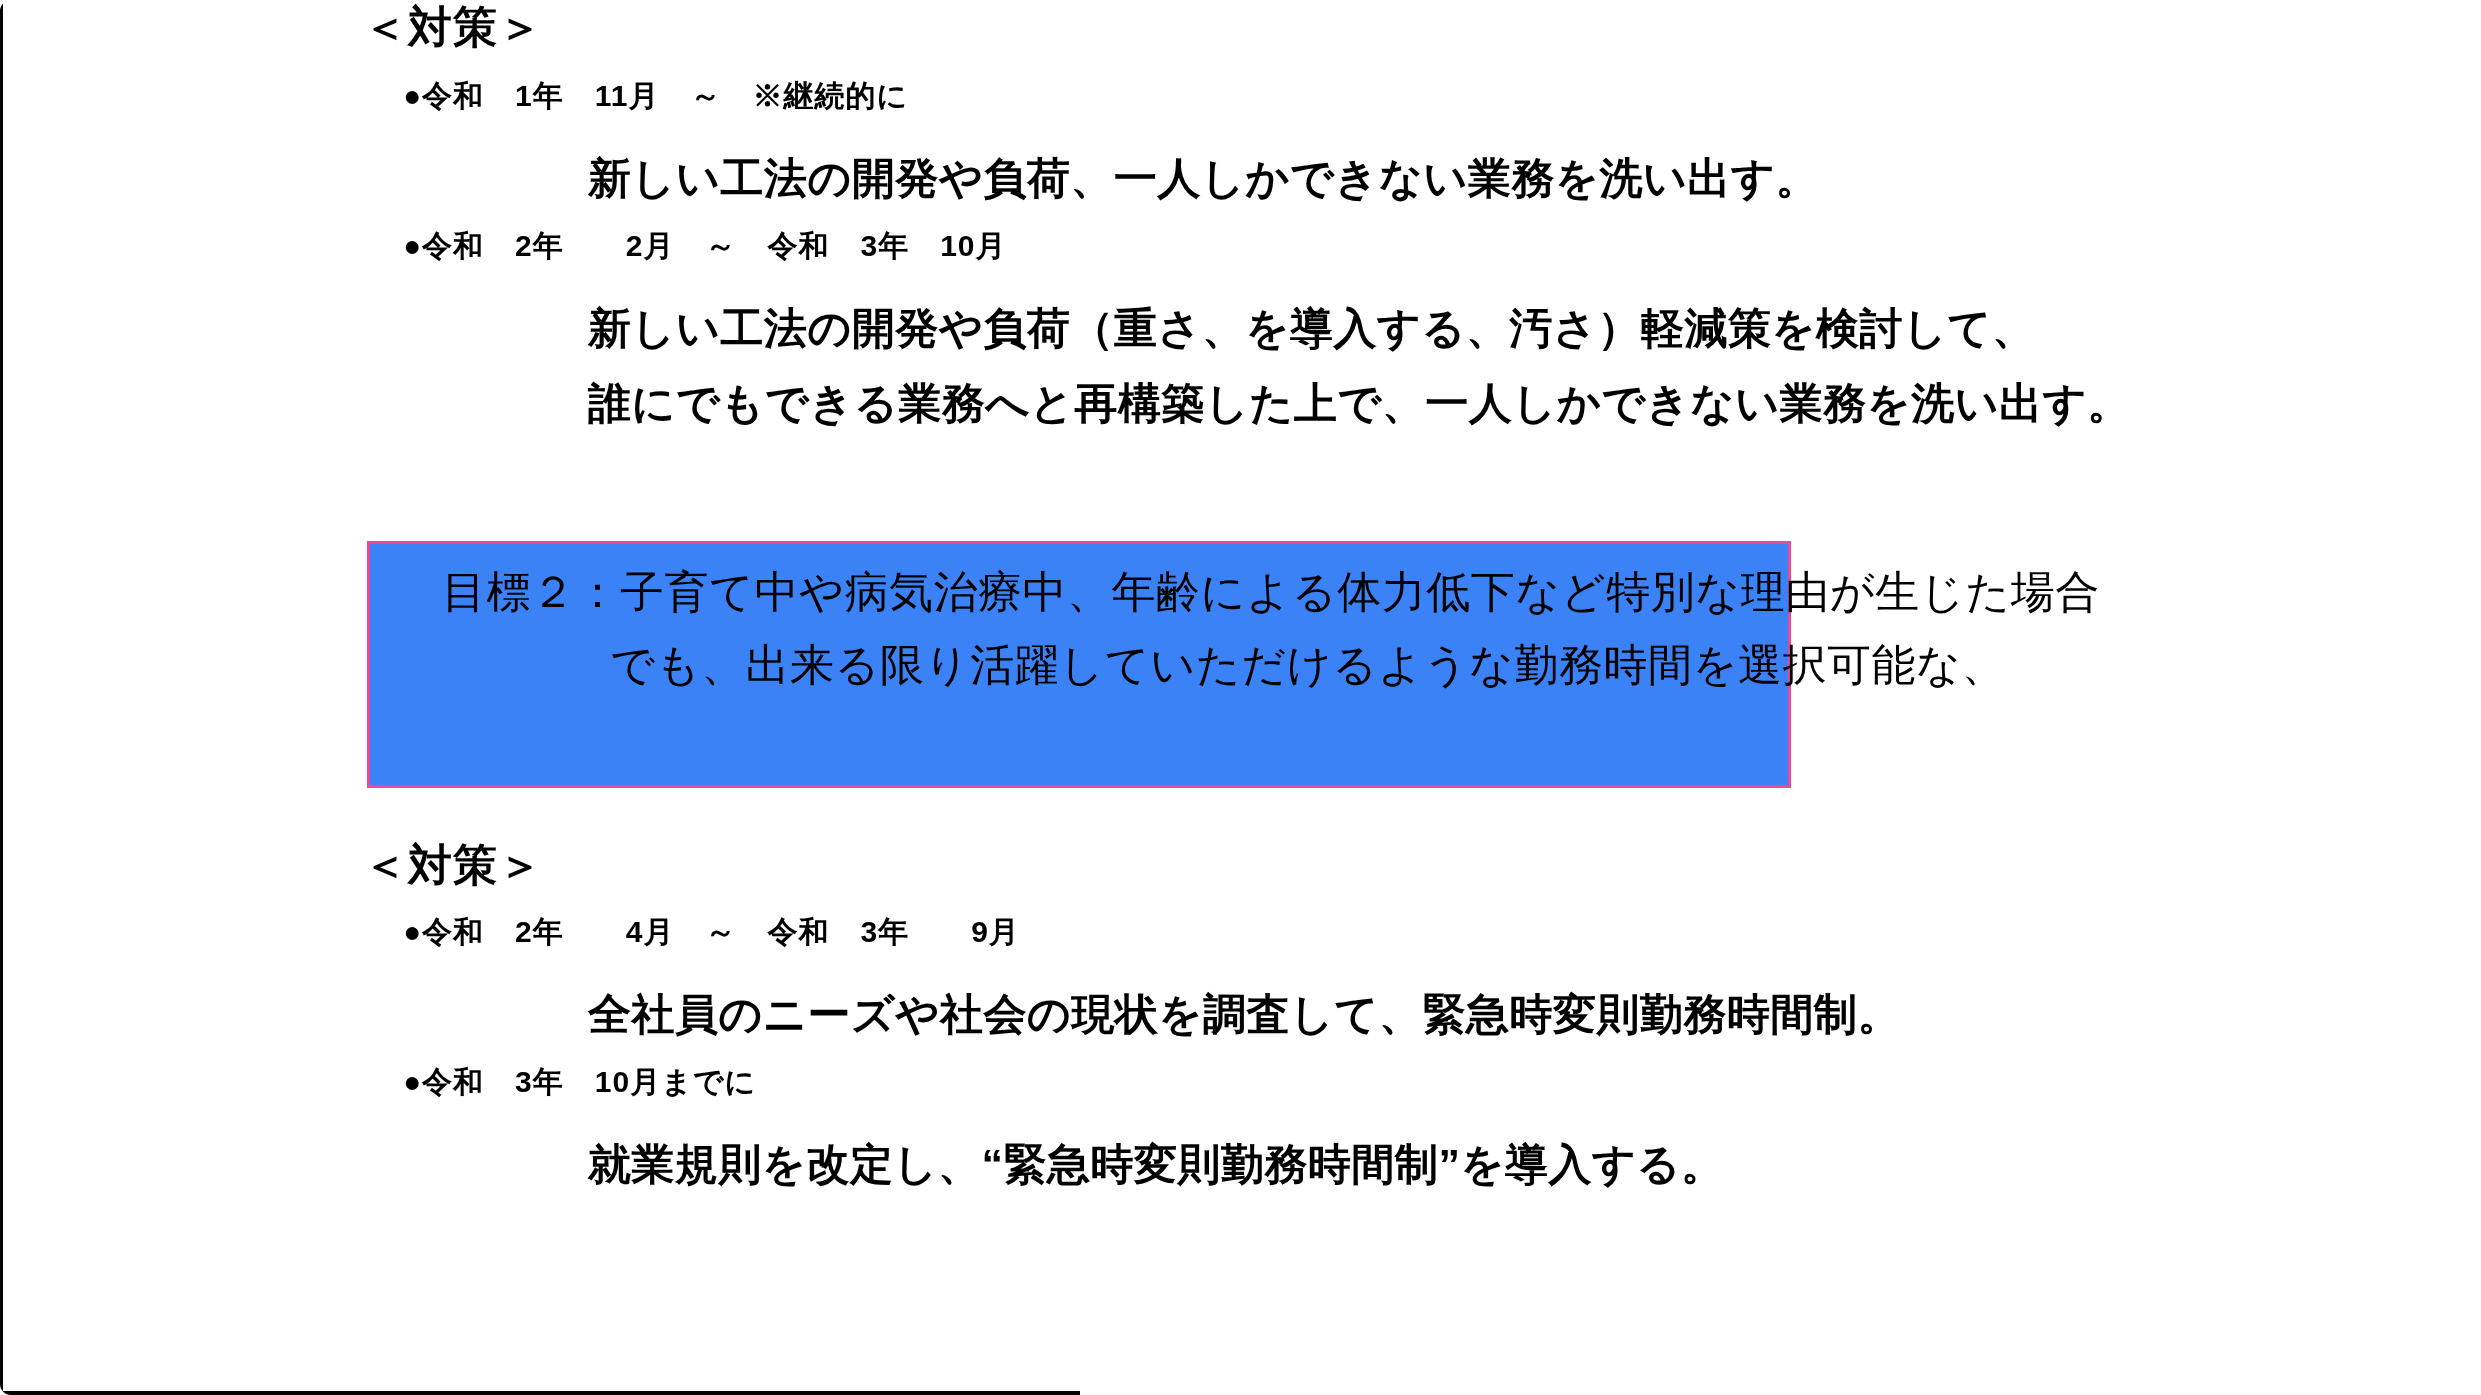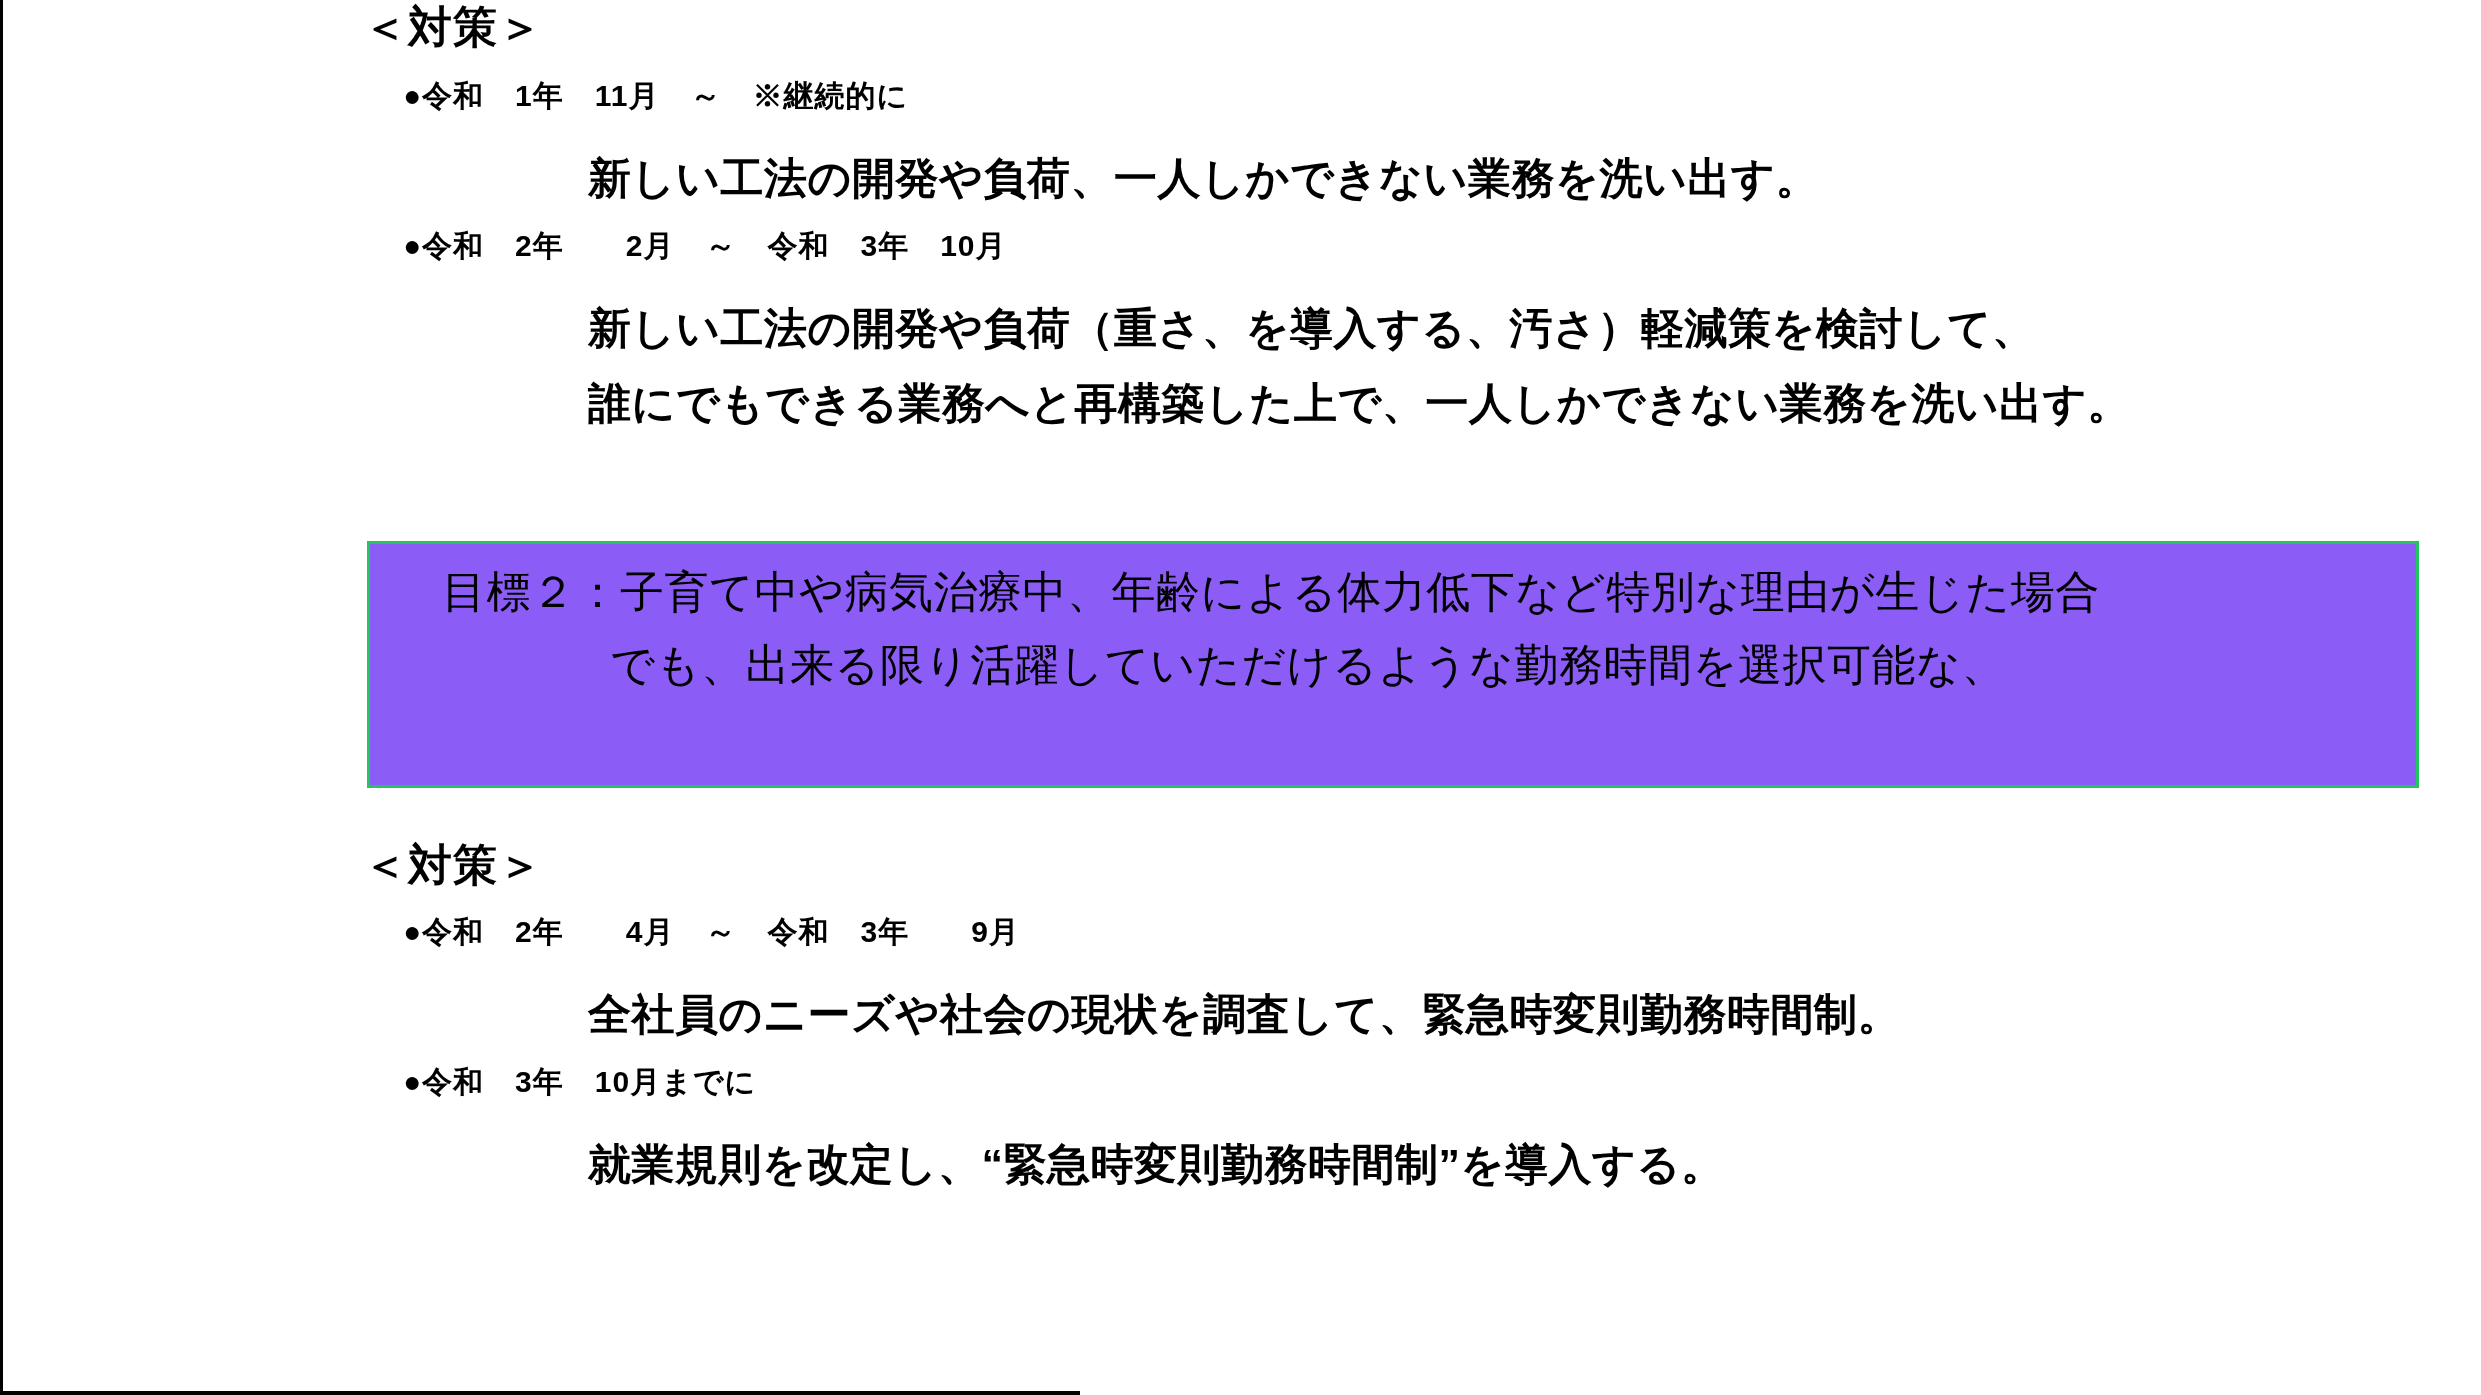--- a/index.html
+++ b/index.html
@@ -8,20 +8,21 @@
     background: #ffffff;
   }
   .page {
     position: relative;
     width: 2481px;
     height: 1395px;
     background: #ffffff;
     color: #000000;
     font-family: "Liberation Sans", sans-serif;
     overflow: hidden;
+    border-radius: 11px;
   }
   .left-border {
     position: absolute;
     left: 0;
     top: 0;
     width: 3px;
     height: 1395px;
     background: #000000;
   }
   .bottom-border {
@@ -50,25 +51,25 @@
   }
   .detail-line {
     font-size: 43px;
     font-weight: bold;
     letter-spacing: 0.5px;
   }
   .goal-box {
     position: absolute;
     left: 367px;
     top: 541px;
-    width: 2052px;
+    width: 1424px;
     height: 247px;
-    border: 3px solid #22c55e;
+    border: 3px solid #ec4899;
     box-sizing: border-box;
-    background: #8b5cf6;
+    background: #3b82f6;
   }
   .goal-line {
     position: absolute;
     white-space: pre;
     font-size: 44px;
     font-weight: normal;
     line-height: 1.15;
     letter-spacing: 0.5px;
   }
 </style>

